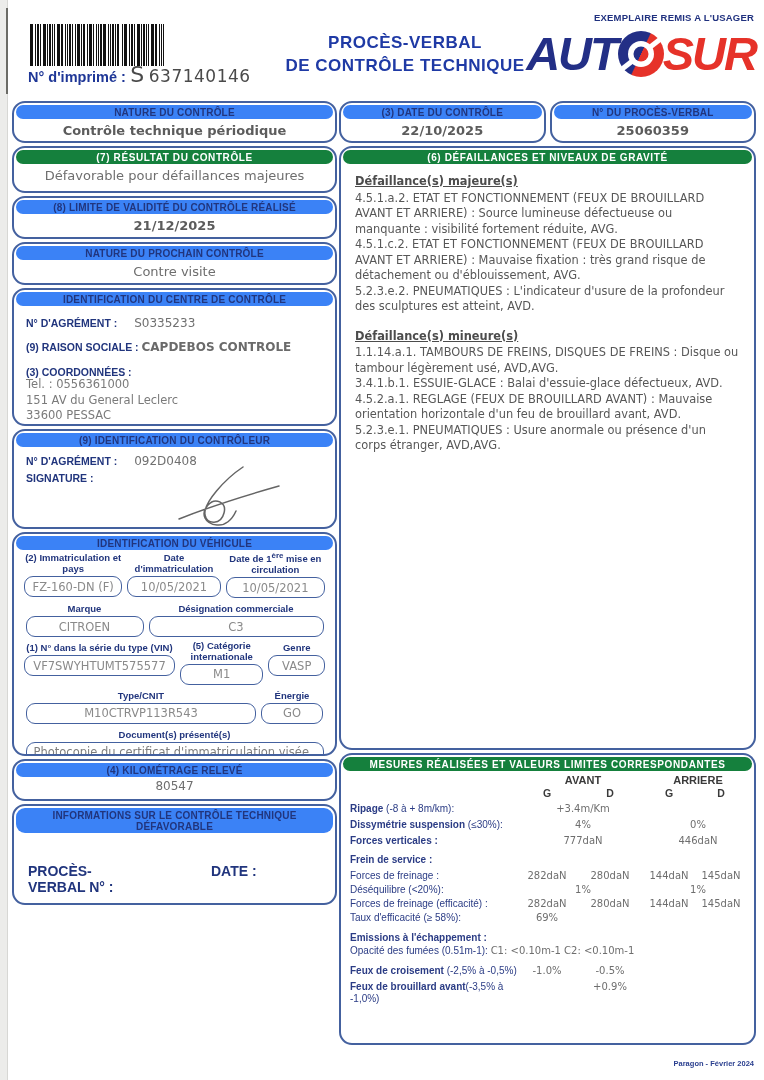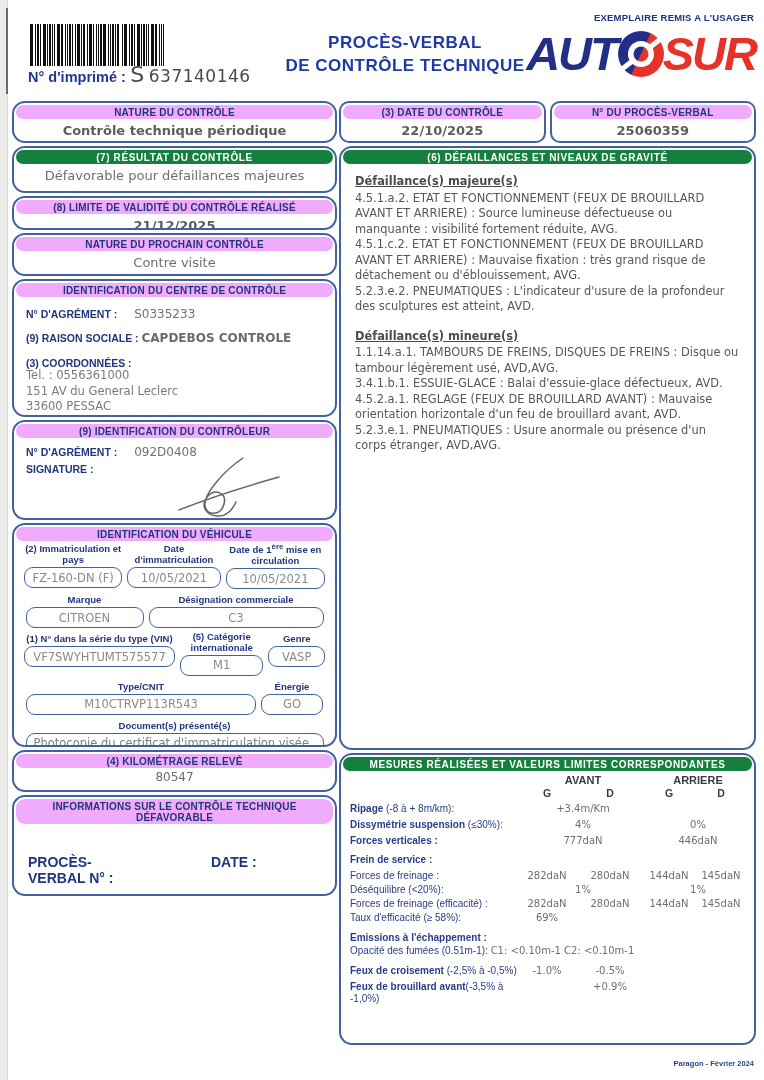--- a/index.html
+++ b/index.html
@@ -29,26 +29,26 @@
           transform:translate(-50%,-50%);background:#fff;}
   .logo-o .dot{position:absolute;left:50%;top:50%;width:15px;height:15px;border-radius:50%;
           transform:translate(-50%,-50%);background:linear-gradient(115deg,#232f86 49%,#e63229 51%);}
 
   
   .col-left{position:absolute;left:12px;top:101px;width:325px;}
   .col-right{position:absolute;left:339px;top:101px;width:417px;}
   .box{position:relative;box-sizing:border-box;border:2px solid #44619f;border-radius:13px;
        background:#fff;margin-bottom:3px;padding:2px;overflow:hidden;}
   .bh{border-radius:9px;padding:2px 0 1px;text-align:center;font-size:10px;font-weight:bold;letter-spacing:.2px;}
-  .bh.light{background:#f0abfc;color:#21357d;}
+  .bh.light{background:#3b82f6;color:#21357d;}
   .bh.dark{background:#15803d;color:#fff;letter-spacing:.6px;}
   .bval{text-align:center;color:#6e6e6e;font-size:13px;padding-top:4px;font-family:"DejaVu Sans",sans-serif;}
   .bval.strong{font-weight:bold;color:#5c5c5c;}
   .row2{display:flex;gap:4px;}
-  .row2 .box{flex:1;margin-bottom:0;border-radius:10px;}
+  .row2 .box{flex:1;margin-bottom:0;}
   .toprow{margin-bottom:3px;}
 
   .fline{padding:2px 10px;font-size:10.5px;color:#21357d;font-weight:bold;}
   .fline .v{font-weight:normal;color:#707070;font-size:12px;font-family:"DejaVu Sans",sans-serif;margin-left:14px;}
   .fline .vb{color:#6a6a6a;font-size:12px;font-weight:bold;font-family:"DejaVu Sans",sans-serif;}
   .addr{padding:0 10px;color:#7a7a7a;font-size:11.5px;line-height:1.35;font-family:"DejaVu Sans",sans-serif;margin-top:-3px;}
   .sig-wrap{position:absolute;right:40px;top:34px;}
 
   
   .vrow{display:flex;gap:5px;justify-content:center;padding:1px 8px 0;}
@@ -126,21 +126,21 @@
     <div class="box" style="height:42px">
       <div class="bh light">NATURE DU CONTRÔLE</div>
       <div class="bval strong">Contrôle technique périodique</div>
     </div>
 
     <div class="box" style="height:47px">
       <div class="bh dark">(7) RÉSULTAT DU CONTRÔLE</div>
       <div class="bval">Défavorable pour défaillances majeures</div>
     </div>
 
-    <div class="box" style="height:34px">
+    <div class="box" style="height:43px">
       <div class="bh light">(8) LIMITE DE VALIDITÉ DU CONTRÔLE RÉALISÉ</div>
       <div class="bval strong">21/12/2025</div>
     </div>
 
     <div class="box" style="height:43px">
       <div class="bh light">NATURE DU PROCHAIN CONTRÔLE</div>
       <div class="bval">Contre visite</div>
     </div>
 
     <div class="box" style="height:138px">

